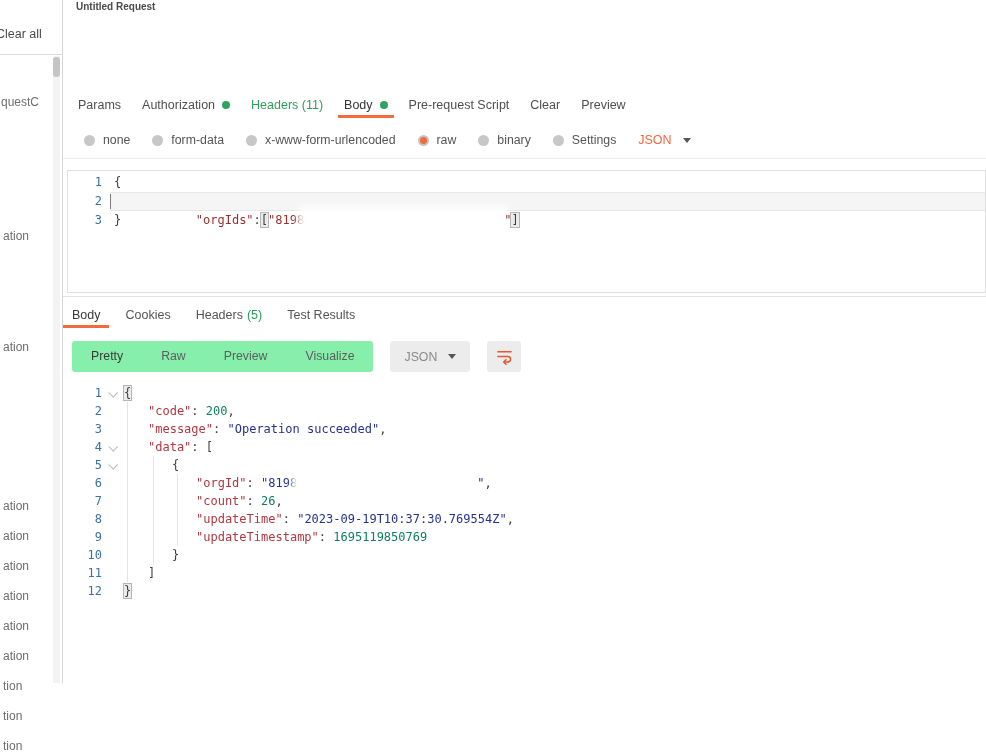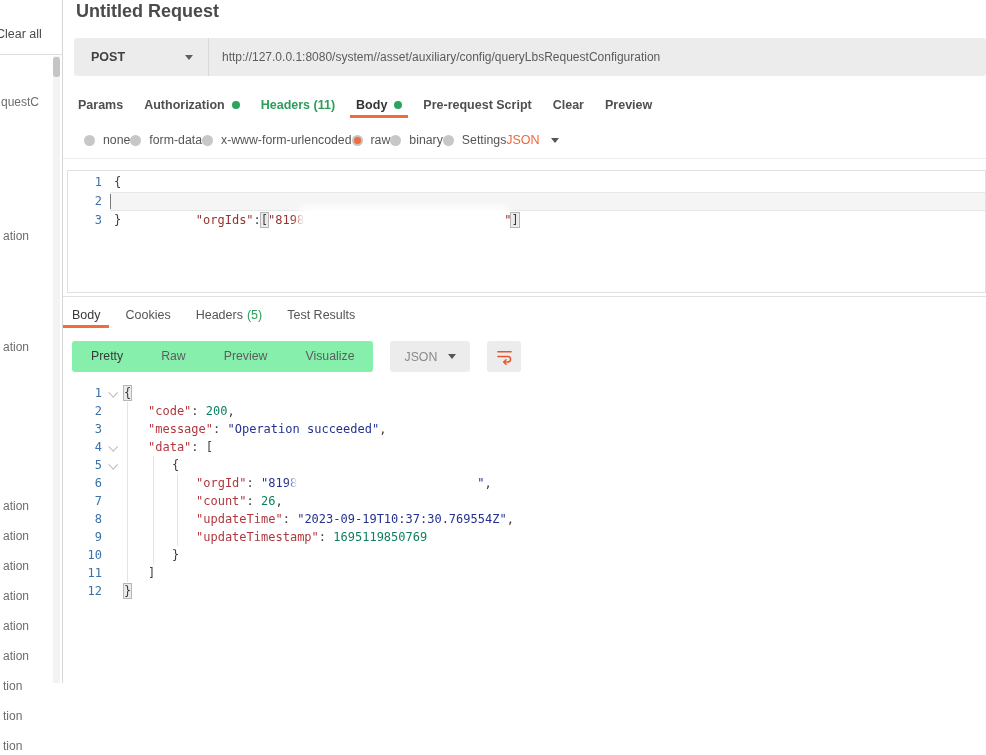--- a/index.html
+++ b/index.html
@@ -9,35 +9,35 @@
   }
   
   .sidebar{position:absolute;left:0;top:0;width:62px;height:683px;background:#fff;border-right:1px solid #d6d6d6;}
   .clear-all{position:absolute;top:27px;left:-4px;font-size:12.5px;color:#4a4a4a;white-space:nowrap;cursor:pointer;}
   .sb-divider{position:absolute;top:54px;left:0;width:62px;height:1px;background:#dcdcdc;}
   .sb-track{position:absolute;top:56px;bottom:0;right:2px;width:7px;background:#f3f3f3;}
   .sb-thumb{position:absolute;top:57px;right:2px;width:7px;height:20px;background:#c5c5c5;border-radius:3px;}
   .sb-item{position:absolute;left:3px;font-size:12px;color:#6d6d6d;white-space:nowrap;cursor:pointer;}
   
   .main{position:absolute;left:63px;top:0;width:923px;height:755px;background:#fff;}
-  .page-title{position:absolute;left:13px;top:1px;font-size:18px;font-weight:bold;color:#4a4a4a;}
+  .page-title{position:absolute;left:13px;top:1px;font-size:10px;font-weight:bold;color:#4a4a4a;}
   .url-row{position:absolute;left:11px;top:38px;width:912px;height:38px;background:#ececec;border-radius:3px;display:flex;align-items:stretch;}
   .method{width:117px;display:flex;align-items:center;padding-left:17px;font-size:12.5px;font-weight:bold;color:#3f3f3f;border-right:1px solid #d8d8d8;cursor:pointer;}
   .method .tri{margin-left:auto;margin-right:15px;}
   .tri{width:0;height:0;border-left:4px solid transparent;border-right:4px solid transparent;border-top:5px solid #5f5f5f;display:inline-block;}
   .url{flex:1;display:flex;align-items:center;padding-left:13px;font-size:12px;color:#5c5c5c;white-space:nowrap;overflow:hidden;}
   
   .req-tabs{position:absolute;left:15px;top:92px;height:26px;display:flex;gap:21px;align-items:stretch;font-size:12.5px;color:#4f4f4f;}
-  .rtab{position:relative;display:flex;align-items:center;cursor:pointer;white-space:nowrap;font-weight:bold;}
+  .rtab{position:relative;display:flex;align-items:center;cursor:pointer;white-space:nowrap;}
   .rtab.active{color:#333;}
   .rtab.active::after{content:"";position:absolute;left:-6px;right:-6px;bottom:0;height:3px;background:#f26b3a;}
   .gdot{width:8px;height:8px;border-radius:50%;background:#2da45d;margin-left:7px;flex:none;}
   .grn{color:#2b9e5a;}
   
-  .modes-row{position:absolute;left:21px;top:129px;height:22px;display:flex;align-items:center;font-size:12.3px;color:#555;}
+  .modes-row{position:absolute;left:21px;top:129px;height:22px;display:flex;gap:22px;align-items:center;font-size:12.3px;color:#555;}
   .mode{display:flex;align-items:center;cursor:pointer;white-space:nowrap;}
   .radio{width:11px;height:11px;border-radius:50%;background:#c7c7c7;margin-right:8px;flex:none;box-sizing:border-box;}
   .radio.sel{background:#f26b3a;border:2.5px solid #c4c4c4;}
   .json-dd{display:flex;align-items:center;gap:11px;cursor:pointer;}
   .json-dd .lang{color:#f0683f;font-size:12.5px;}
   .json-dd .tri{border-top-color:#555;}
   .hr{position:absolute;left:0;width:923px;height:1px;background:#ededed;}
   
   .editor{position:absolute;left:4px;top:170px;width:917px;height:119px;border:1px solid #e0e0e0;
     font-family:"DejaVu Sans Mono",monospace;font-size:12px;padding-top:2px;box-sizing:content-box;cursor:text;}
@@ -96,29 +96,20 @@
   <div class="sb-item" style="top:649px;">ation</div>
   <div class="sb-item" style="top:679px;">tion</div>
   <div class="sb-item" style="top:709px;">tion</div>
   <div class="sb-item" style="top:739px;">tion</div>
 </div>
 
 <div class="main">
 
   <div class="page-title">Untitled Request</div>
 
-  <div class="url-row">
-    <div class="method">
-      <span>POST</span>
-      <span class="tri"></span>
-    </div>
-    <div class="url">
-      <span>http://127.0.0.1:8080/system//asset/auxiliary/config/queryLbsRequestConfiguration</span>
-    </div>
-  </div>
 
   <div class="req-tabs">
     <div class="rtab">
         <span>Params</span>
       </div>
     <div class="rtab">
         <span>Authorization</span>
         <span class="gdot"></span>
       </div>
     <div class="rtab grn">

